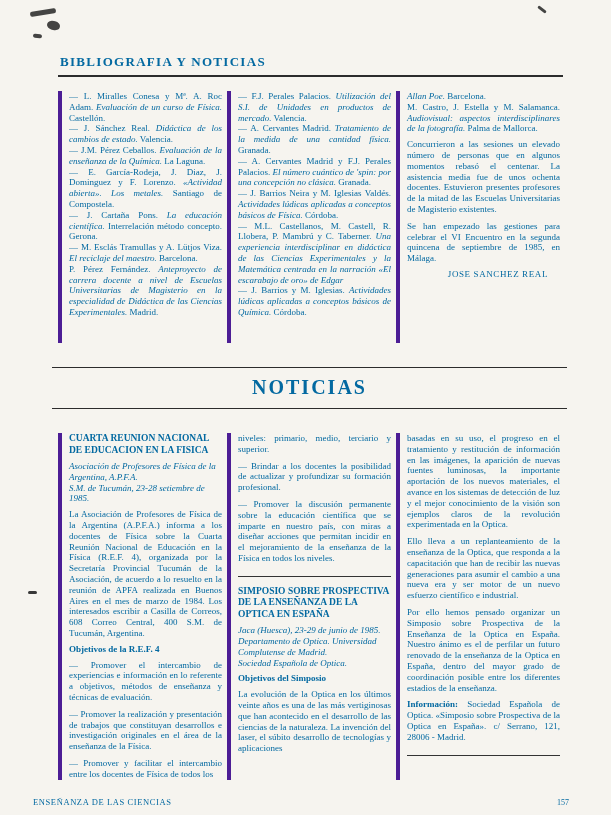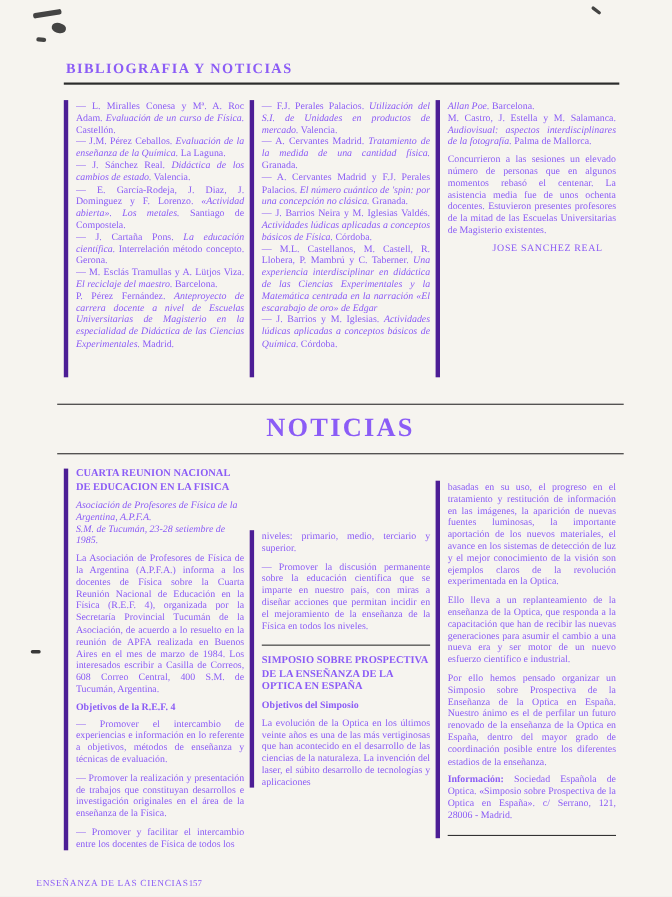--- a/index.html
+++ b/index.html
@@ -3,21 +3,21 @@
 <meta charset="utf-8">
 <style>
   html, body { margin: 0; padding: 0; }
   body { background: #e8e6e1; }
   .page {
     position: relative;
     width: 611px;
     height: 815px;
     background: #f6f4ef;
     font-family: "Liberation Serif", "DejaVu Serif", serif;
-    color: #8b5cf6;
+    color: #0369a1;
     overflow: hidden;
   }
   .page-header {
     margin: 54px 48px 0 60px;
     font-size: 13px;
     font-weight: bold;
     letter-spacing: 1.3px;
   }
   .header-rule {
     margin: 5px 48px 0 58px;
@@ -34,26 +34,26 @@
     padding-right: 5px;
     font-size: 9px;
     line-height: 10.8px;
     text-align: justify;
   }
   .bib { min-height: 252px; }
   .banner { margin: 24px 44px 0 52px; }
   .banner-rule { border-top: 1.5px solid #2c2c2c; }
   .banner h1 {
     text-align: center;
-    font-size: 24px;
+    font-size: 20px;
     font-weight: bold;
     letter-spacing: 2px;
     margin: 8px 0 9px 0;
   }
-  .news { margin-top: 13px; align-items: center; }
+  .news { margin-top: 24px; }
   .blk { margin: 0; }
   .blk + .blk { margin-top: 5px; }
   .entry + .entry { margin-top: 0; }
   .heading {
     font-weight: bold;
     font-size: 9.5px;
     line-height: 11.5px;
     text-align: left;
     margin-top: 9px;
   }
@@ -81,24 +81,25 @@
     margin: 12px 0 2px 0;
   }
   .it { font-style: italic; }
   .bd { font-weight: bold; }
   .page-footer {
     position: absolute;
     left: 33px;
     right: 42px;
     bottom: 8px;
     display: flex;
-    justify-content: flex-start;
+    justify-content: space-between;
     align-items: baseline;
     font-size: 8.5px;
     letter-spacing: 0.6px;
+    gap: 22px;
   }
   .page-footer .pnum { font-size: 8px; letter-spacing: 0; }
   .mark { position: absolute; background: #242424; opacity: 0.85; border-radius: 2px; }
   .m1 { left: 30px; top: 10px; width: 26px; height: 5px; transform: rotate(-9deg); }
   .m2 { left: 47px; top: 21px; width: 13px; height: 9px; border-radius: 45%; transform: rotate(14deg); }
   .m3 { left: 33px; top: 34px; width: 9px; height: 4px; transform: rotate(5deg); }
   .m4 { left: 537px; top: 8px; width: 10px; height: 3px; transform: rotate(38deg); }
   .m5 { left: 28px; top: 591px; width: 9px; height: 2.5px; opacity: 0.9; }
 </style>
 </head>
@@ -111,39 +112,40 @@
   <div class="mark m3"></div>
   <div class="mark m4"></div>
   <div class="mark m5"></div>
 
   <div class="page-header">BIBLIOGRAFIA Y NOTICIAS</div>
   <div class="header-rule"></div>
 
   <section class="columns bib">
     <div class="col">
         <div class="blk entry"><span>— L. Miralles Conesa y Mª. A. Roc Adam. </span><span class="it">Evaluación de un curso de Física.</span><span> Castellón.</span></div>
+        <div class="blk entry"><span>— J. Sánchez Real. </span><span class="it">Didáctica de los cambios de estado.</span><span> Valencia.</span></div>
         <div class="blk entry"><span>— J.M. Pérez Ceballos. </span><span class="it">Evaluación de la enseñanza de la Química.</span><span> La Laguna.</span></div>
-        <div class="blk entry"><span>— J. Sánchez Real. </span><span class="it">Didáctica de los cambios de estado.</span><span> Valencia.</span></div>
         <div class="blk entry"><span>— E. García-Rodeja, J. Diaz, J. Dominguez y F. Lorenzo. </span><span class="it">«Actividad abierta». Los metales.</span><span> Santiago de Compostela.</span></div>
         <div class="blk entry"><span>— J. Cartaña Pons. </span><span class="it">La educación científica.</span><span> Interrelación método concepto. Gerona.</span></div>
         <div class="blk entry"><span>— M. Esclás Tramullas y A. Lütjos Viza. </span><span class="it">El reciclaje del maestro.</span><span> Barcelona.</span></div>
         <div class="blk entry"><span>P. Pérez Fernández. </span><span class="it">Anteproyecto de carrera docente a nivel de Escuelas Universitarias de Magisterio en la especialidad de Didáctica de las Ciencias Experimentales.</span><span> Madrid.</span></div>
       </div>
     <div class="col">
         <div class="blk entry"><span>— F.J. Perales Palacios. </span><span class="it">Utilización del S.I. de Unidades en productos de mercado.</span><span> Valencia.</span></div>
         <div class="blk entry"><span>— A. Cervantes Madrid. </span><span class="it">Tratamiento de la medida de una cantidad física.</span><span> Granada.</span></div>
         <div class="blk entry"><span>— A. Cervantes Madrid y F.J. Perales Palacios. </span><span class="it">El número cuántico de 'spin: por una concepción no clásica.</span><span> Granada.</span></div>
         <div class="blk entry"><span>— J. Barrios Neira y M. Iglesias Valdés. </span><span class="it">Actividades lúdicas aplicadas a conceptos básicos de Física.</span><span> Córdoba.</span></div>
         <div class="blk entry"><span>— M.L. Castellanos, M. Castell, R. Llobera, P. Mambrú y C. Taberner. </span><span class="it">Una experiencia interdisciplinar en didáctica de las Ciencias Experimentales y la Matemática centrada en la narración «El escarabajo de oro» de Edgar</span></div>
         <div class="blk entry"><span>— J. Barrios y M. Iglesias. </span><span class="it">Actividades lúdicas aplicadas a conceptos básicos de Química.</span><span> Córdoba.</span></div>
       </div>
     <div class="col">
         <div class="blk entry"><span class="it">Allan Poe.</span><span> Barcelona.</span></div>
         <div class="blk entry"><span>M. Castro, J. Estella y M. Salamanca. </span><span class="it">Audiovisual: aspectos interdisciplinares de la fotografía.</span><span> Palma de Mallorca.</span></div>
         <div class="blk para">Concurrieron a las sesiones un elevado número de personas que en algunos momentos rebasó el centenar. La asistencia media fue de unos ochenta docentes. Estuvieron presentes profesores de la mitad de las Escuelas Universitarias de Magisterio existentes.</div>
+        <div class="blk para">Se han empezado las gestiones para celebrar el VI Encuentro en la segunda quincena de septiembre de 1985, en Málaga.</div>
         <div class="blk signature">JOSE SANCHEZ REAL</div>
       </div>
   </section>
 
   <div class="banner">
     <div class="banner-rule"></div>
     <h1>NOTICIAS</h1>
     <div class="banner-rule"></div>
   </div>
 
@@ -153,23 +155,27 @@
         <div class="blk meta">Asociación de Profesores de Física de la Argentina, A.P.F.A.
 S.M. de Tucumán, 23-28 setiembre de 1985.</div>
         <div class="blk para">La Asociación de Profesores de Física de la Argentina (A.P.F.A.) informa a los docentes de Física sobre la Cuarta Reunión Nacional de Educación en la Física (R.E.F. 4), organizada por la Secretaría Provincial Tucumán de la Asociación, de acuerdo a lo resuelto en la reunión de APFA realizada en Buenos Aires en el mes de marzo de 1984. Los interesados escribir a Casilla de Correos, 608 Correo Central, 400 S.M. de Tucumán, Argentina.</div>
         <div class="blk subheading">Objetivos de la R.E.F. 4</div>
         <div class="blk para">— Promover el intercambio de experiencias e información en lo referente a objetivos, métodos de enseñanza y técnicas de evaluación.</div>
         <div class="blk para">— Promover la realización y presentación de trabajos que constituyan desarrollos e investigación originales en el área de la enseñanza de la Física.</div>
         <div class="blk para">— Promover y facilitar el intercambio entre los docentes de Física de todos los</div>
       </div>
     <div class="col">
         <div class="blk para">niveles: primario, medio, terciario y superior.</div>
+        <div class="blk para">— Brindar a los docentes la posibilidad de actualizar y profundizar su formación profesional.</div>
         <div class="blk para">— Promover la discusión permanente sobre la educación científica que se imparte en nuestro país, con miras a diseñar acciones que permitan incidir en el mejoramiento de la enseñanza de la Física en todos los niveles.</div>
         <div class="col-rule"></div>
         <div class="blk heading">SIMPOSIO SOBRE PROSPECTIVA DE LA ENSEÑANZA DE LA OPTICA EN ESPAÑA</div>
+        <div class="blk meta">Jaca (Huesca), 23-29 de junio de 1985.
+Departamento de Optica. Universidad Complutense de Madrid.
+Sociedad Española de Optica.</div>
         <div class="blk subheading">Objetivos del Simposio</div>
         <div class="blk para">La evolución de la Optica en los últimos veinte años es una de las más vertiginosas que han acontecido en el desarrollo de las ciencias de la naturaleza. La invención del laser, el súbito desarrollo de tecnologías y aplicaciones</div>
       </div>
     <div class="col">
         <div class="blk para">basadas en su uso, el progreso en el tratamiento y restitución de información en las imágenes, la aparición de nuevas fuentes luminosas, la importante aportación de los nuevos materiales, el avance en los sistemas de detección de luz y el mejor conocimiento de la visión son ejemplos claros de la revolución experimentada en la Optica.</div>
         <div class="blk para">Ello lleva a un replanteamiento de la enseñanza de la Optica, que responda a la capacitación que han de recibir las nuevas generaciones para asumir el cambio a una nueva era y ser motor de un nuevo esfuerzo científico e industrial.</div>
         <div class="blk para">Por ello hemos pensado organizar un Simposio sobre Prospectiva de la Enseñanza de la Optica en España. Nuestro ánimo es el de perfilar un futuro renovado de la enseñanza de la Optica en España, dentro del mayor grado de coordinación posible entre los diferentes estadios de la enseñanza.</div>
         <div class="blk para"><span class="bd">Información: </span><span>Sociedad Española de Optica. «Simposio sobre Prospectiva de la Optica en España». c/ Serrano, 121, 28006 - Madrid.</span></div>
         <div class="col-rule"></div>
       </div>

